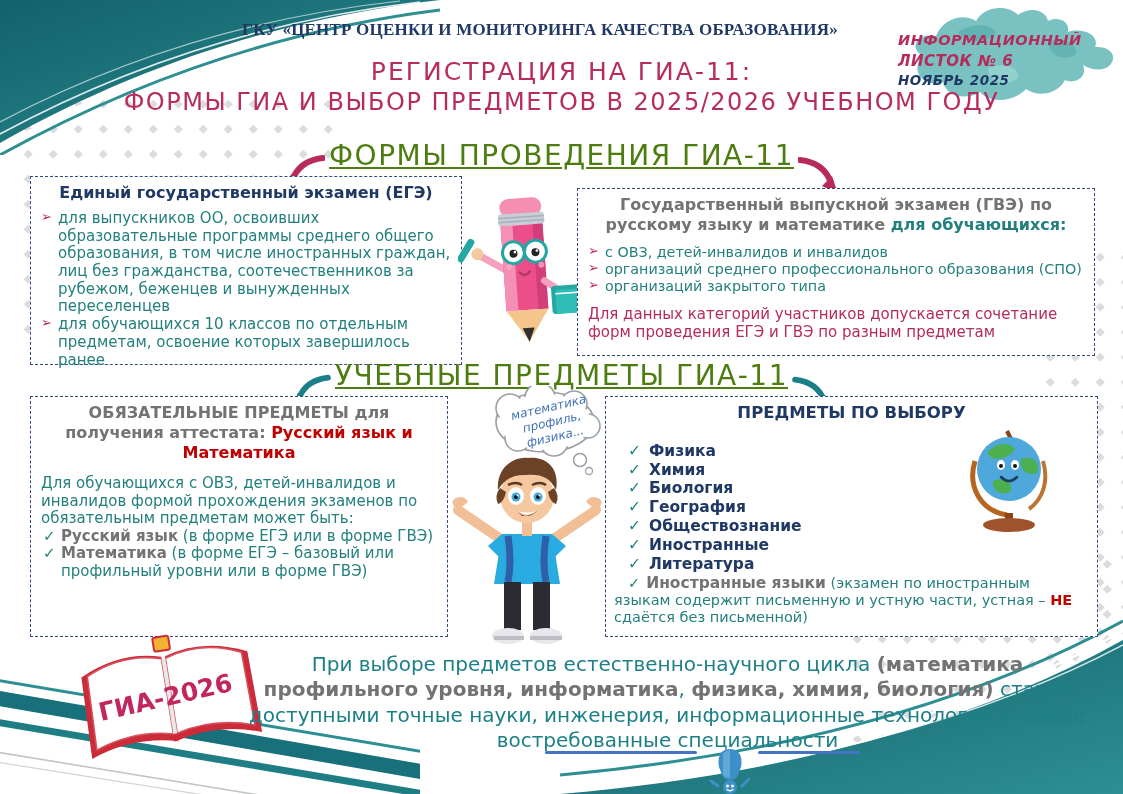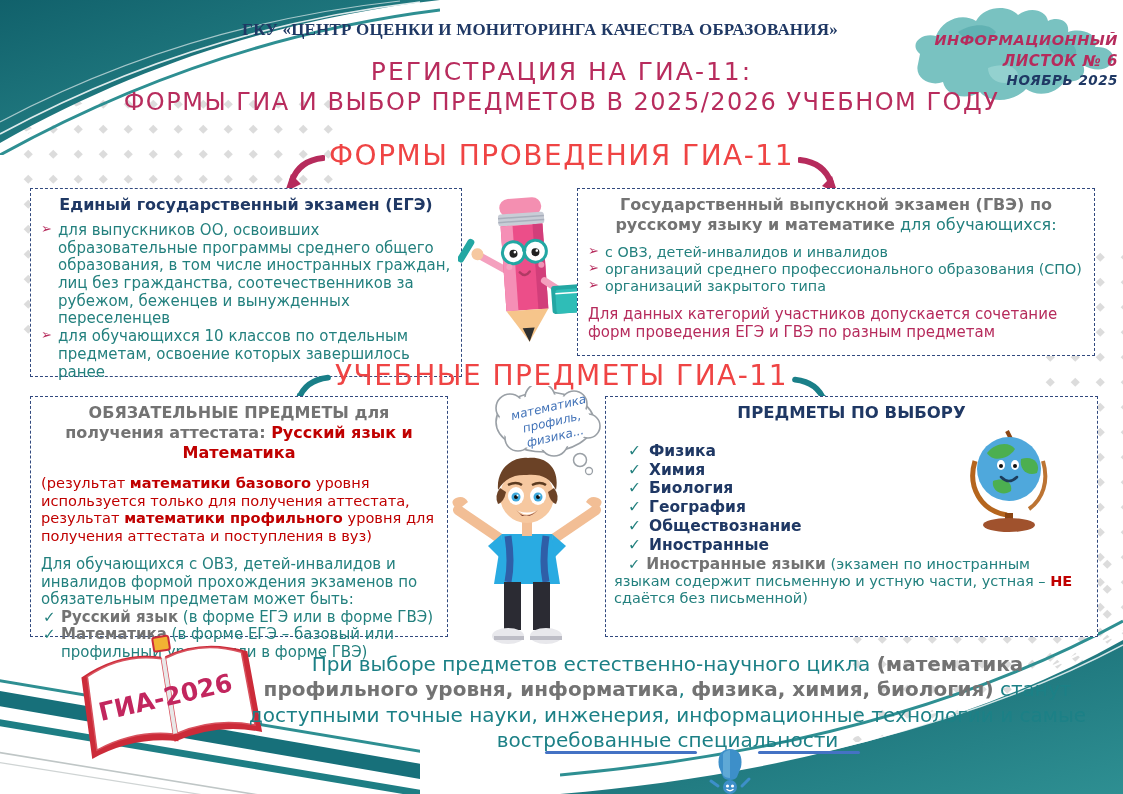--- a/index.html
+++ b/index.html
@@ -11,31 +11,31 @@
   .blue{color:#737373;}
   .crimson{color:#B62B5C;}
   .red{color:#C00000;}
   .b{font-weight:bold;}
   .u{}
   
   .org{left:150px;top:20px;width:780px;text-align:center;font-family:"Liberation Serif",serif;
        font-weight:bold;font-size:17px;color:#1F3864;letter-spacing:.2px;}
   
   .badge{left:898px;top:2px;width:220px;height:118px;}
-  .badge .txt{position:absolute;width:100%;text-align:right;font-style:italic;font-weight:bold;letter-spacing:.5px;}
+  .badge .txt{position:absolute;width:100%;text-align:left;font-style:italic;font-weight:bold;letter-spacing:.5px;}
   .badge .l1{top:30px;font-size:14.5px;color:#B62B5C;}
   .badge .l2{top:50px;font-size:15px;color:#B62B5C;}
   .badge .l3{top:70px;font-size:13.5px;color:#1F3864;}
   
   .title{left:30px;top:56px;width:1063px;text-align:center;color:#B82C5D;font-weight:normal;}
   .title .t1{font-size:25px;letter-spacing:2px;line-height:1.25;}
   .title .t2{font-size:24px;letter-spacing:1.5px;line-height:1.3;text-align:center;}
   
   .sechead{left:0;width:1123px;display:flex;justify-content:center;align-items:flex-start;gap:4px;}
-  .sechead .txt{font-size:28px;letter-spacing:1.5px;color:#ef4444;line-height:1;}
+  .sechead .txt{font-size:28px;letter-spacing:1.5px;color:#4d7c0f;line-height:1;text-decoration:underline;}
   .sechead svg{flex:0 0 auto;}
   
   .box{border:1px dashed #31497E;background:#fff;box-sizing:border-box;padding:6px 10px;}
   .box-title{font-weight:bold;color:#1F3864;text-align:center;font-size:16px;line-height:1.25;}
   ul.blist{list-style:none;margin:7px 0 0;padding:0;}
   ul.blist li{position:relative;padding-left:17px;color:#23807E;font-size:15px;line-height:1.18;}
   ul.blist .bullet{position:absolute;left:0;top:-1px;color:#B62B5C;font-size:13px;}
   ul.gvelist li{font-size:14.3px;}
   ul.clist{list-style:none;margin:18px 0 0;padding:0 0 0 14px;}
   ul.clist li{font-size:15.5px;line-height:1.22;font-weight:bold;color:#1F3864;}
@@ -123,21 +123,21 @@
       <path d="M40,6 C22,8 13,17 9,29" stroke="#B62B5C" stroke-width="6" fill="none" stroke-linecap="round"></path>
       <polygon points="2,40 18,32 8,22" fill="#B62B5C"></polygon>
     </svg>
     <div class="txt">ФОРМЫ ПРОВЕДЕНИЯ ГИА-11</div>
     <svg width="42" height="40" viewBox="0 0 42 40" style="transform:translateY(12px) scaleX(-1)">
       <path d="M40,6 C22,8 13,17 9,29" stroke="#B62B5C" stroke-width="6" fill="none" stroke-linecap="round"></path>
       <polygon points="2,40 18,32 8,22" fill="#B62B5C"></polygon>
     </svg>
   </div>
 
-  <div class="abs box" style="left:30px;top:188px;width:432px;height:189px">
+  <div class="abs box" style="left:30px;top:176px;width:432px;height:189px">
     <div class="box-title">Единый государственный экзамен (ЕГЭ)</div>
     <ul class="blist">
       <li><span class="bullet">➢</span><span>для выпускников ОО, освоивших образовательные программы среднего общего образования, в том числе иностранных граждан, лиц без гражданства, соотечественников за рубежом, беженцев и вынужденных переселенцев</span></li>
       <li><span class="bullet">➢</span><span>для обучающихся 10 классов по отдельным предметам, освоение которых завершилось ранее</span></li>
     </ul>
   </div>
 
   <svg class="abs" style="left:458px;top:190px" width="132" height="170" viewBox="0 0 132 170">
     <g transform="rotate(-4 66 85)">
       <line x1="50" y1="80" x2="22" y2="62" stroke="#F4A0BE" stroke-width="7" stroke-linecap="round"></line>
@@ -163,21 +163,21 @@
       <circle cx="52" cy="76" r="3" fill="#F8A8C4" opacity=".8"></circle>
         <circle cx="84" cy="76" r="3" fill="#F8A8C4" opacity=".8"></circle>
       <line x1="86" y1="92" x2="102" y2="104" stroke="#F4A0BE" stroke-width="7" stroke-linecap="round"></line>
       <rect x="92" y="98" width="30" height="28" rx="3" fill="#23A7A3"></rect>
       <rect x="96" y="102" width="26" height="24" rx="3" fill="#2FBDB7"></rect>
       <line x1="96" y1="106" x2="122" y2="106" stroke="#fff" stroke-width="1.5"></line>
     </g>
   </svg>
 
   <div class="abs box" style="left:577px;top:188px;width:518px;height:168px">
-    <div class="box-title"><span class="blue">Государственный выпускной экзамен (ГВЭ) по русскому языку и математике</span><span class="teal" style="font-weight:normal"> для обучающихся:</span></div>
+    <div class="box-title"><span class="blue">Государственный выпускной экзамен (ГВЭ) по русскому языку и математике</span><span class="teal" style="font-weight:bold"> для обучающихся:</span></div>
     <ul class="blist gvelist" style="margin-top:9px">
       <li><span class="bullet">➢</span><span>с ОВЗ, детей-инвалидов и инвалидов</span></li>
       <li><span class="bullet">➢</span><span>организаций среднего профессионального образования (СПО)</span></li>
       <li><span class="bullet">➢</span><span>организаций закрытого типа</span></li>
     </ul>
     <div class="crimson" style="font-size:15px;line-height:1.2;margin-top:10px">Для данных категорий участников допускается сочетание форм проведения ЕГЭ и ГВЭ по разным предметам</div>
   </div>
 
   <div class="abs sechead" style="top:362px">
     <svg width="42" height="38" viewBox="0 0 42 40" style="transform:translateY(10px)">
@@ -186,21 +186,20 @@
     </svg>
     <div class="txt">УЧЕБНЫЕ ПРЕДМЕТЫ ГИА-11</div>
     <svg width="42" height="38" viewBox="0 0 42 40" style="transform:translateY(12px) scaleX(-1)">
       <path d="M40,6 C22,8 13,17 9,29" stroke="#1A7F88" stroke-width="6" fill="none" stroke-linecap="round"></path>
       <polygon points="2,40 18,32 8,22" fill="#1A7F88"></polygon>
     </svg>
   </div>
 
   <div class="abs box" style="left:30px;top:396px;width:418px;height:241px">
     <div class="box-title"><span class="blue">ОБЯЗАТЕЛЬНЫЕ ПРЕДМЕТЫ</span><span class="blue"> для получения аттестата: </span><span class="red">Русский язык и Математика</span></div>
-    <p class="red" style="font-size:14.6px;line-height:1.2;margin:11px 0 0"><span>(результат </span><span class="b">математики базового</span><span> уровня используется только для получения аттестата, результат </span><span class="b">математики профильного</span><span> уровня для получения аттестата и поступления в вуз)</span></p>
     <p class="teal" style="font-size:15px;line-height:1.17;margin:12px 0 0">Для обучающихся с ОВЗ, детей-инвалидов и инвалидов формой прохождения экзаменов по обязательным предметам может быть:</p>
     <ul class="ovzlist">
       <li><span class="check">✓</span><span class="b blue">Русский язык</span><span> (в форме ЕГЭ или в форме ГВЭ)</span></li>
       <li><span class="check">✓</span><span class="b blue">Математика</span><span> (в форме ЕГЭ – базовый или профильный уровни или в форме ГВЭ)</span></li>
     </ul>
   </div>
 
   <svg class="abs" style="left:488px;top:386px" width="120" height="92" viewBox="0 0 120 92">
     <ellipse cx="57" cy="36" rx="49" ry="30" fill="#fff" stroke="#9aa0a6" stroke-width="1.6"></ellipse>
     <circle cx="22" cy="22" r="14" fill="#fff" stroke="#9aa0a6" stroke-width="1.6"></circle>
@@ -255,20 +254,21 @@
 
   <div class="abs box" style="left:605px;top:396px;width:493px;height:241px;padding:6px 8px">
     <div class="box-title" style="font-size:16.5px">ПРЕДМЕТЫ ПО ВЫБОРУ</div>
     <ul class="clist">
       <li><span class="check">✓</span><span>Физика</span></li>
       <li><span class="check">✓</span><span>Химия</span></li>
       <li><span class="check">✓</span><span>Биология</span></li>
       <li><span class="check">✓</span><span>География</span></li>
       <li><span class="check">✓</span><span>Обществознание</span></li>
       <li><span class="check">✓</span><span>Иностранные</span></li>
+      <li><span class="check">✓</span><span>Литература</span></li>
     </ul>
     <p class="teal" style="font-size:14.5px;line-height:1.17;margin:0"><span class="check" style="color:#23807E;font-weight:bold;margin:0 6px 0 14px">✓</span><span class="b blue" style="font-size:15.5px">Иностранные языки</span><span> (экзамен по иностранным языкам содержит письменную и устную части, устная – </span><span class="b red u">НЕ</span><span> сдаётся без письменной)</span></p>
 
     <svg class="abs" style="right:42px;top:28px" width="92" height="108" viewBox="0 0 92 108">
       <line x1="44" y1="6" x2="48" y2="14" stroke="#8B4513" stroke-width="4"></line>
       <circle cx="46" cy="44" r="32" fill="#4FA8DC"></circle>
       <path d="M24,28 C32,18 46,16 52,24 C46,34 30,38 24,28 Z" fill="#4CAF50"></path>
       <path d="M58,34 C70,30 78,38 74,48 C64,52 56,44 58,34 Z" fill="#4CAF50"></path>
       <path d="M30,56 C40,52 50,56 48,66 C40,72 28,66 30,56 Z" fill="#4CAF50"></path>
       <ellipse cx="38" cy="40" rx="4" ry="5" fill="#fff"></ellipse>

